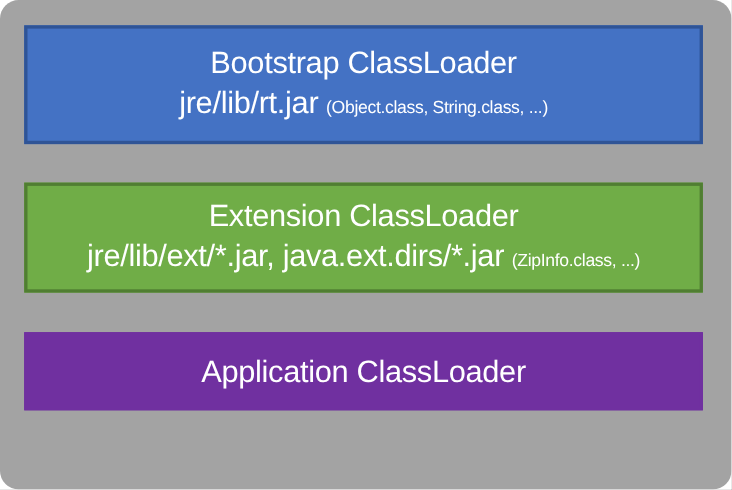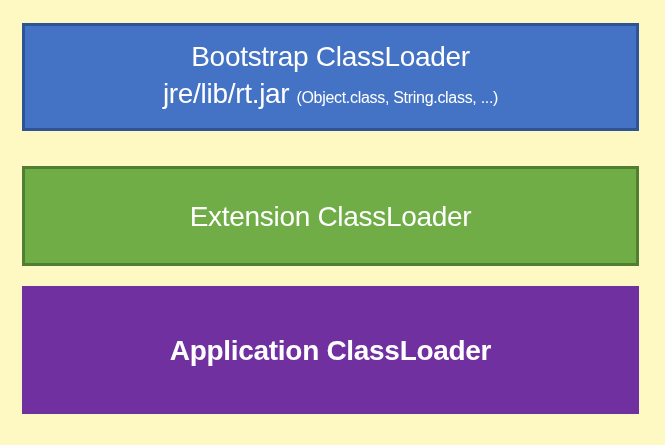--- a/index.html
+++ b/index.html
@@ -4,41 +4,42 @@
 <style>
   html, body {
     margin: 0;
     padding: 0;
     background: #ffffff;
   }
   .canvas {
     position: relative;
     width: 665px;
     height: 445px;
-    background: #fef9c3;
+    background: #a3a3a3;
     font-family: "Liberation Sans", sans-serif;
     overflow: hidden;
+    border-radius: 17px;
   }
   .box {
     position: absolute;
     left: 22px;
     width: 617px;
     box-sizing: border-box;
     border: 3px solid transparent;
     display: flex;
     flex-direction: column;
     justify-content: center;
     align-items: center;
     color: #ffffff;
     text-align: center;
     letter-spacing: -0.3px;
   }
   #box-0 { top: 23px;  height: 108px; }
   #box-1 { top: 166px; height: 100px; text-align: center; }
-  #box-2 { top: 286px; height: 128px; font-weight: bold; }
+  #box-2 { top: 302px; height: 71px; }
   .box .title {
     font-size: 28px;
     line-height: 37px;
     white-space: nowrap;
   }
   .box .detail {
     font-size: 28px;
     line-height: 37px;
     white-space: nowrap;
   }
@@ -55,19 +56,22 @@
 
   <div class="box" id="box-0" style="background-color: rgb(68, 114, 196); border-color: rgb(47, 84, 150);">
     <div class="title">Bootstrap ClassLoader</div>
     <div class="detail">
       <span class="main">jre/lib/rt.jar</span><span class="note">(Object.class, String.class, ...)</span>
     </div>
   </div>
 
   <div class="box" id="box-1" style="background-color: rgb(112, 173, 71); border-color: rgb(80, 126, 50);">
     <div class="title">Extension ClassLoader</div>
+    <div class="detail">
+      <span class="main">jre/lib/ext/*.jar, java.ext.dirs/*.jar</span><span class="note">(ZipInfo.class, ...)</span>
+    </div>
   </div>
 
   <div class="box" id="box-2" style="background-color: rgb(112, 48, 160); border-color: rgb(112, 48, 160);">
     <div class="title">Application ClassLoader</div>
   </div>
 
 </div>
 
 </body></html>

